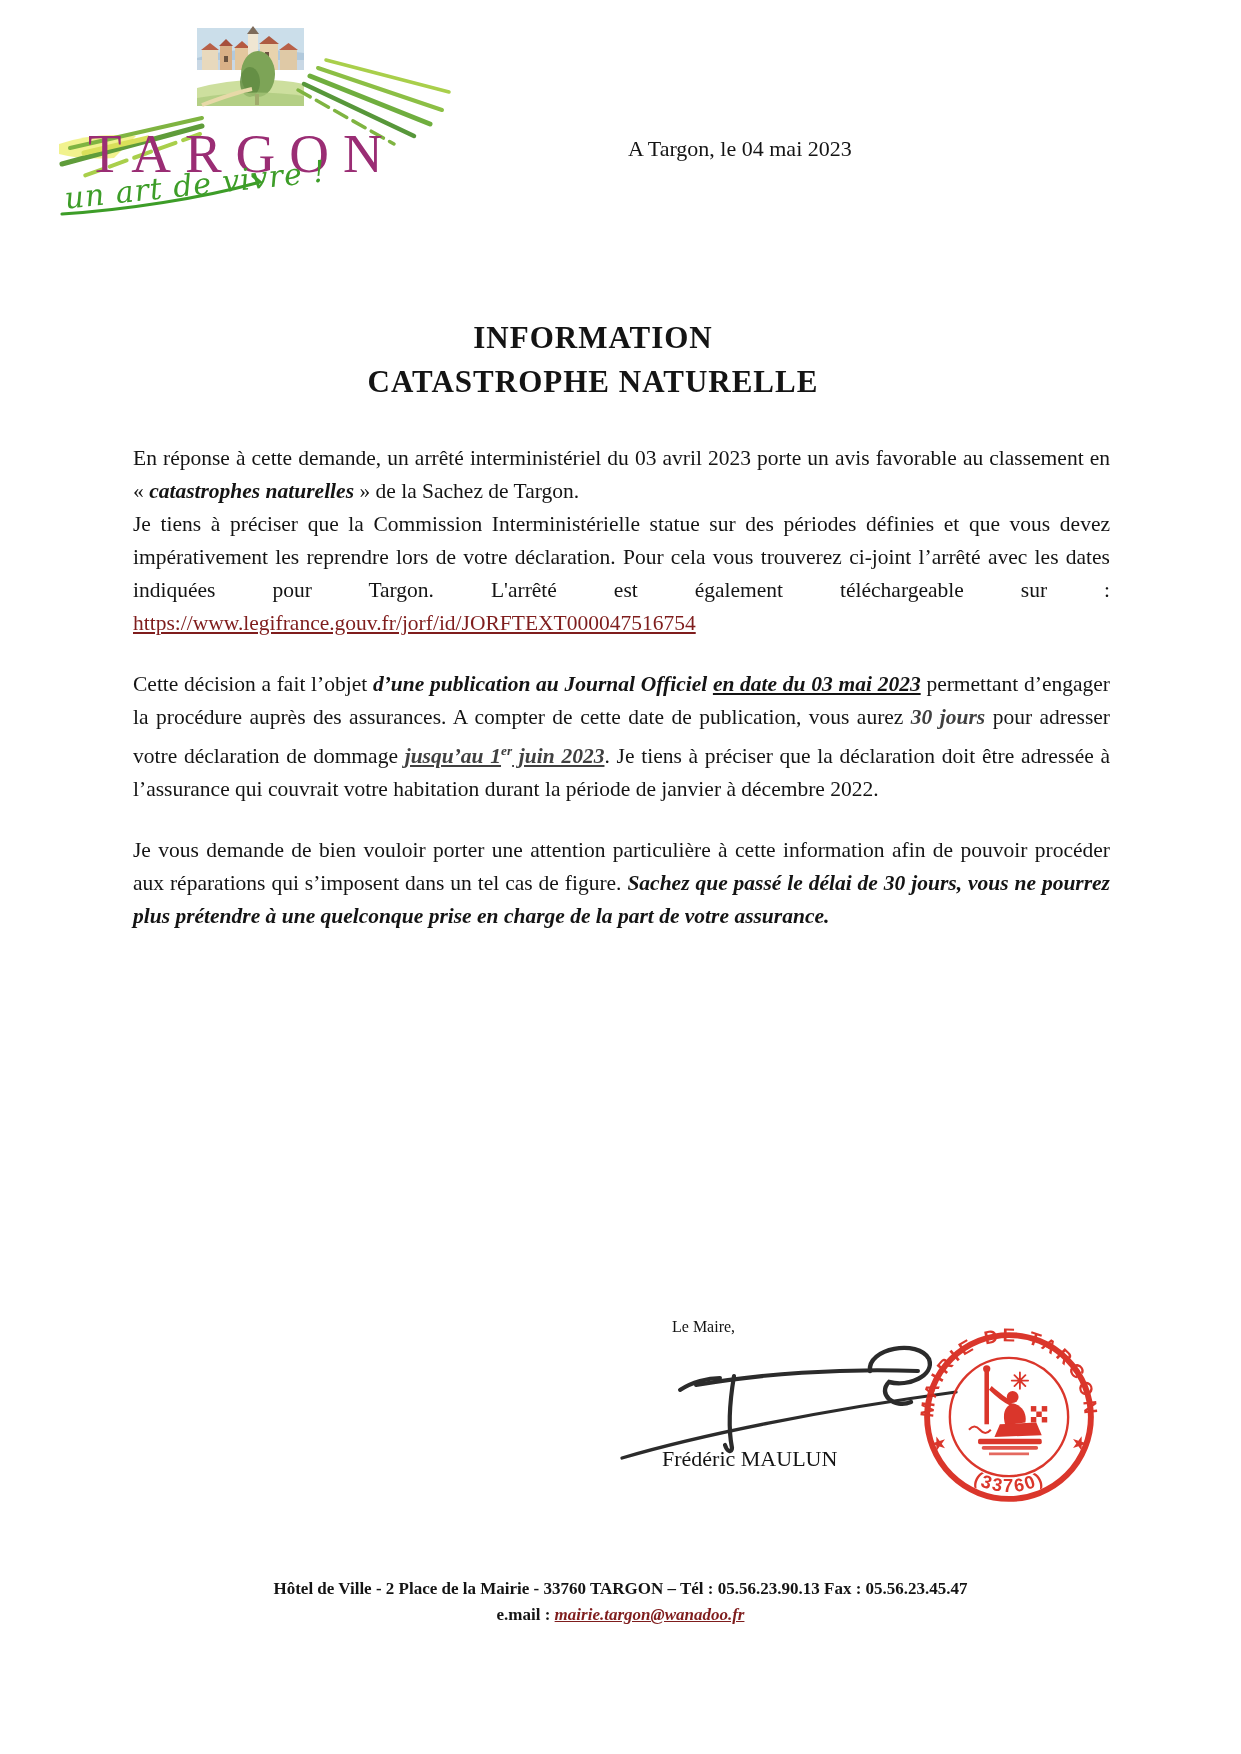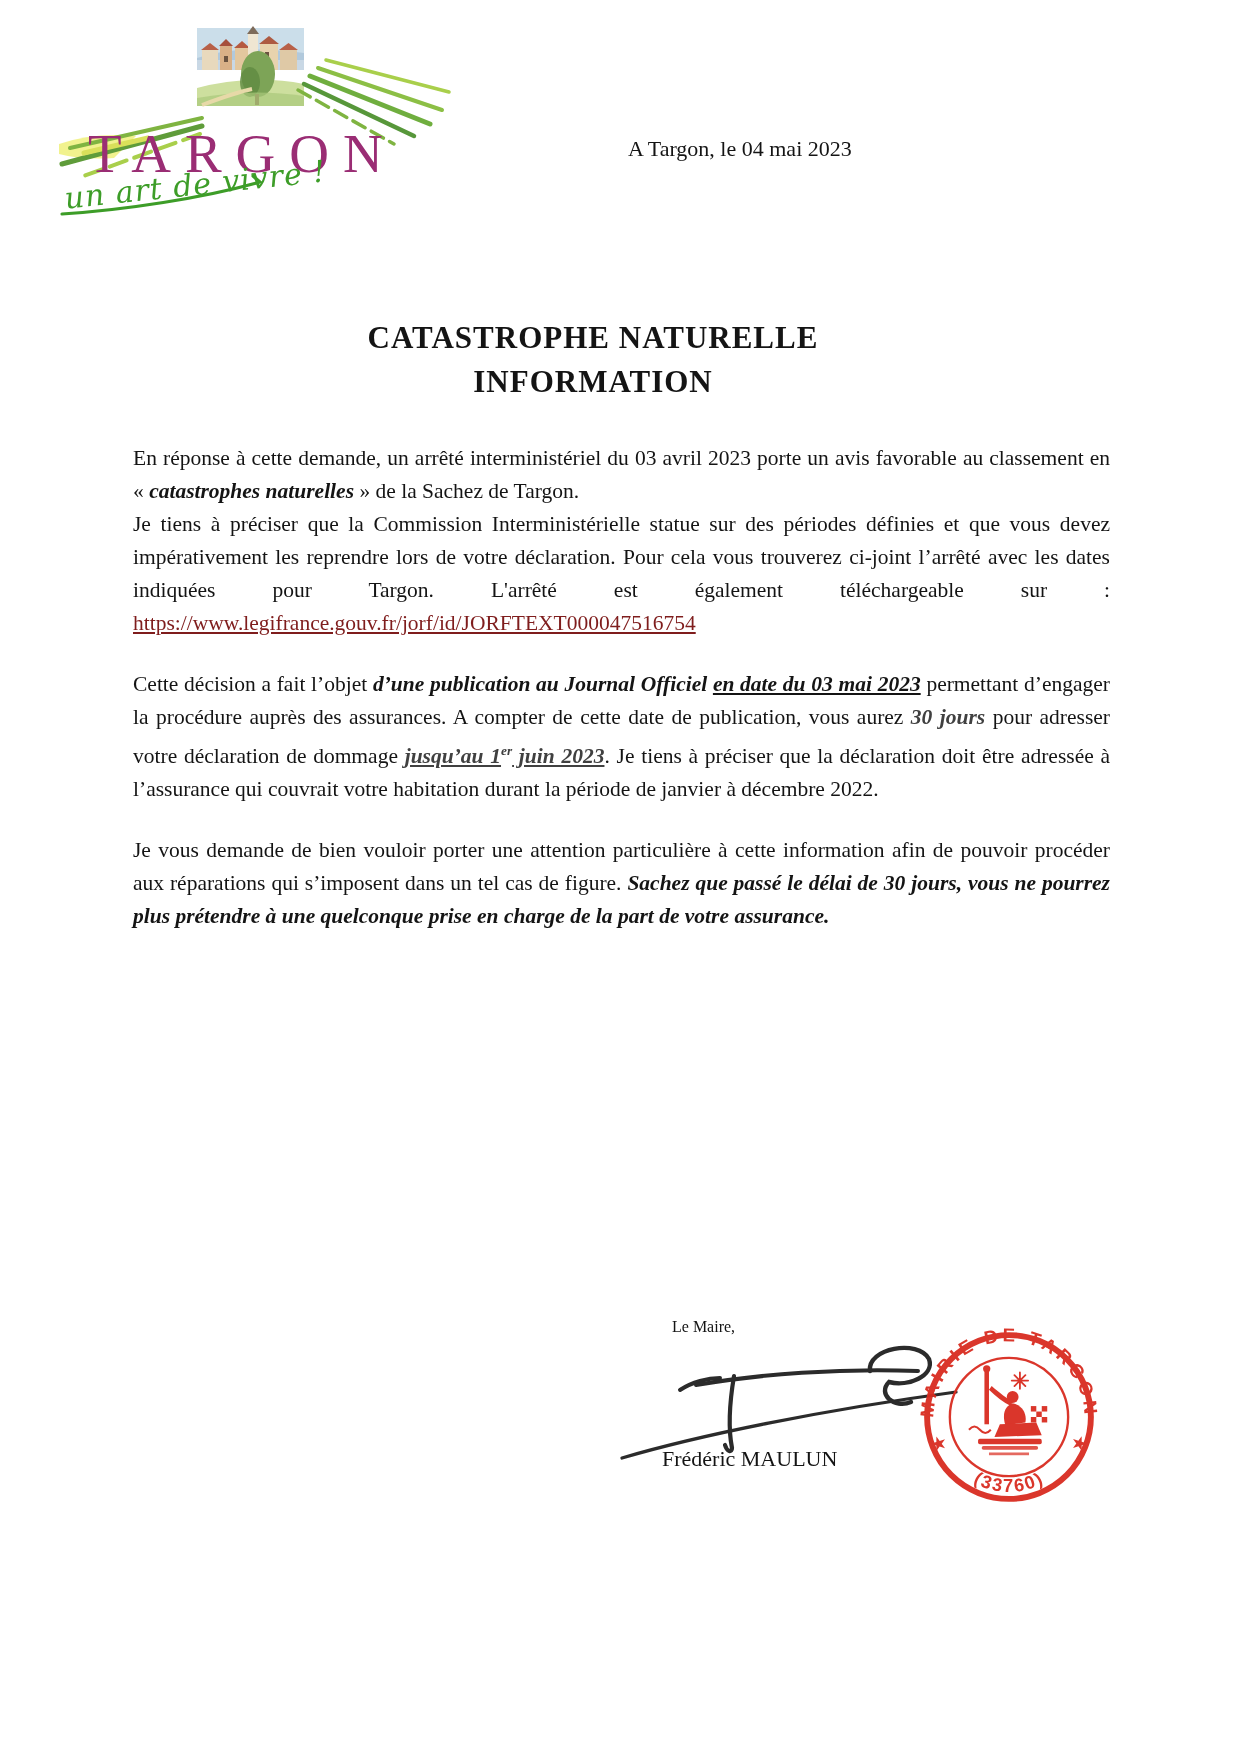--- a/index.html
+++ b/index.html
@@ -103,22 +103,22 @@
 
       <path d="M10,188 C72,184 152,172 208,156 L201,150" stroke="#3d9d28" stroke-width="3.2" fill="none" stroke-linecap="round"></path>
     </svg>
     <div class="logo-word">TARGON</div>
     <div class="logo-tagline">un art de vivre !</div>
   </div>
 
   <div class="dateline">A Targon, le 04 mai 2023</div>
 
   <div class="title">
+    <div>INFORMATION</div>
     <div>CATASTROPHE NATURELLE</div>
-    <div>INFORMATION</div>
   </div>
 
   <div class="body">
 
     <p><span>En réponse à cette demande, un arrêté interministériel du 03 avril 2023 porte un avis favorable au classement en « </span><span class="b">catastrophes naturelles</span><span> » de la Sachez de Targon.</span><br>
     <span>Je tiens à préciser que la Commission Interministérielle statue sur des périodes définies et que vous devez impérativement les reprendre lors de votre déclaration. Pour cela vous trouverez ci-joint l’arrêté avec les dates indiquées pour Targon. L'arrêté est également téléchargeable sur : </span><a class="link" href="#">https://www.legifrance.gouv.fr/jorf/id/JORFTEXT000047516754</a></p>
 
     <p><span>Cette décision a fait l’objet </span><span class="b">d’une publication au Journal Officiel</span><span> </span><span class="b u">en date du 03 mai 2023</span><span> permettant d’engager la procédure auprès des assurances. A compter de cette date de publication, vous aurez </span><span class="b red">30 jours</span><span> pour adresser votre déclaration de dommage </span><span class="b red u">jusqu’au 1</span><span class="b red sup">er</span><span class="b red u"> juin 2023</span><span>. Je tiens à préciser que la déclaration doit être adressée à l’assurance qui couvrait votre habitation durant la période de janvier à décembre 2022.</span></p>
 
     <p><span>Je vous demande de bien vouloir porter une attention particulière à cette information afin de pouvoir procéder aux réparations qui s’imposent dans un tel cas de figure. </span><span class="b">Sachez que passé le délai de 30 jours, vous ne pourrez plus prétendre à une quelconque prise en charge de la part de votre assurance.</span></p>
@@ -172,14 +172,18 @@
         <rect x="24" y="0" width="6" height="6"></rect>
         <rect x="36" y="0" width="6" height="6"></rect>
       </g>
       <path d="M-44,14 q6,-7 12,0 q6,7 12,0" fill="none" stroke="#d92c20" stroke-width="2.2"></path>
       <rect x="-34" y="24" width="70" height="6" rx="2"></rect>
       <rect x="-30" y="32" width="62" height="4" rx="2" opacity="0.85"></rect>
       <rect x="-22" y="39" width="44" height="3" opacity="0.75"></rect>
     </g>
   </svg>
 
+  <div class="footer">
+    <div>Hôtel de Ville - 2 Place de la Mairie - 33760 TARGON – Tél : 05.56.23.90.13 Fax : 05.56.23.45.47</div>
+    <div><span>e.mail : </span><a class="link b" href="#">mairie.targon@wanadoo.fr</a></div>
+  </div>
 
 </div>
 
 </body></html>

